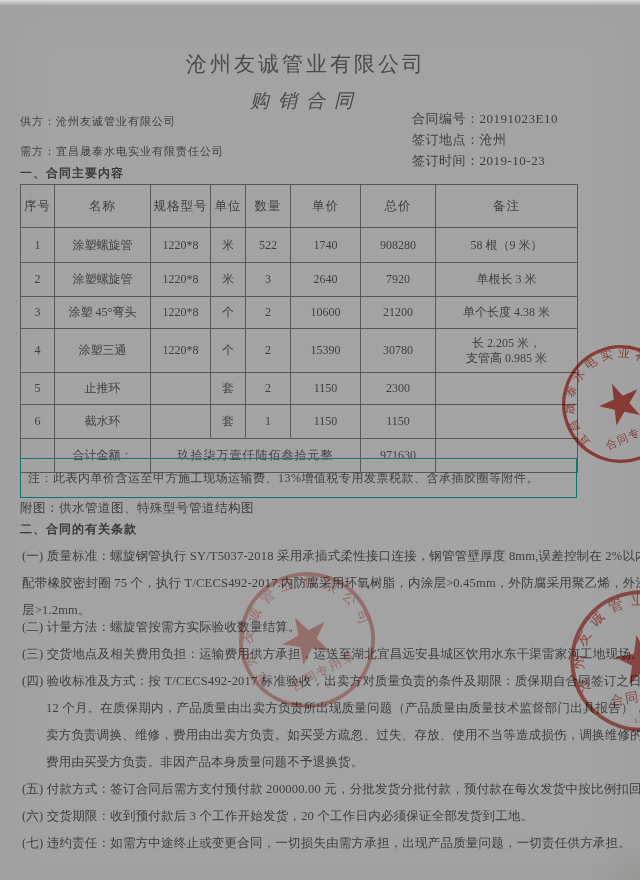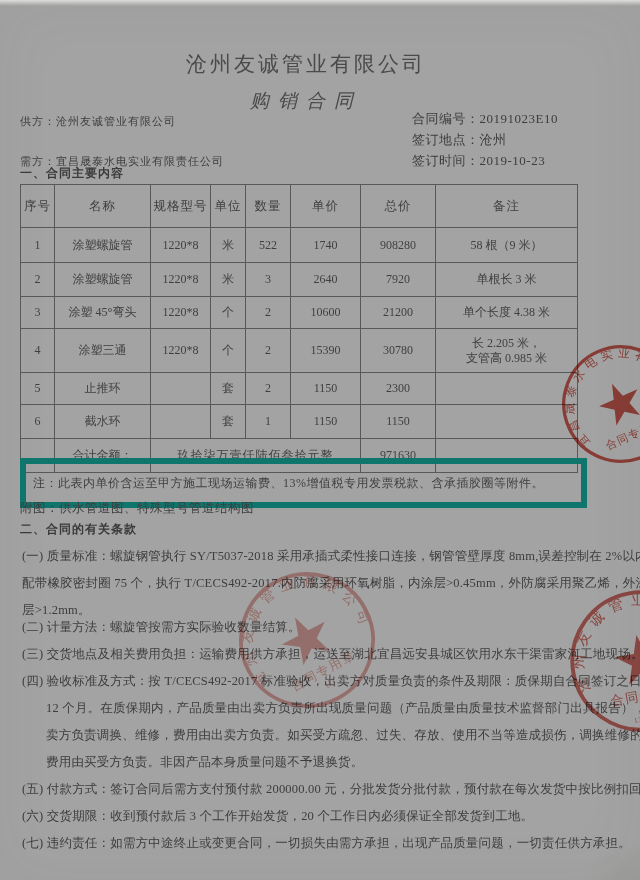--- a/index.html
+++ b/index.html
@@ -12,37 +12,37 @@
   }
   .scan-top{position:absolute;top:0;left:0;right:0;height:6px;
     background:linear-gradient(#dddddb,rgba(250,250,248,0));}
   .scan-corner{position:absolute;right:0;bottom:0;width:60px;height:40px;
     background:radial-gradient(ellipse at bottom right,rgba(120,120,110,0.18),rgba(120,120,110,0) 70%);}
   .title{position:absolute;top:50px;left:0;width:612px;text-align:center;
     font-size:21px;letter-spacing:3px;color:#4a4a4a;}
   .subtitle{position:absolute;top:88px;left:0;width:612px;text-align:center;
     font-size:19px;letter-spacing:9px;color:#4a4a4a;font-style:italic;}
   .meta-left{position:absolute;left:20px;top:114px;font-size:11px;letter-spacing:1px;}
-  .meta-left .row2{margin-top:25px;}
+  .meta-left .row2{margin-top:15px;}
   .meta-right{position:absolute;left:412px;top:108px;font-size:13px;line-height:21px;letter-spacing:0.5px;}
   .sec-heading{position:absolute;left:20px;font-size:12px;letter-spacing:1px;color:#3a3a3a;font-weight:600;}
   table.goods{
     position:absolute;left:20px;top:184px;width:557px;
     border-collapse:collapse;table-layout:fixed;
     font-size:12px;color:#3f3f3f;
   }
   table.goods td,table.goods th{
     border:1px solid #585858;text-align:center;vertical-align:middle;
     padding:0 2px;font-weight:normal;overflow:hidden;
   }
   table.goods th{font-size:12.5px;letter-spacing:1px;}
   .remark-cell{white-space:pre-line;line-height:15px;}
   .note-box{
     position:absolute;left:20px;top:458px;width:541px;height:38px;
-    border:6px solid #0f766e;font-size:12px;letter-spacing:0.5px;
+    border:1px solid #0f766e;font-size:12px;letter-spacing:0.5px;
     display:flex;align-items:center;padding:0 7px;color:#3f3f3f;
   }
   .attach-line{position:absolute;left:20px;top:500px;font-size:12.5px;letter-spacing:0.5px;}
   .clause{position:absolute;left:22px;width:604px;font-size:12.5px;
     letter-spacing:0.2px;color:#3d3d3d;white-space:nowrap;}
   .clause.indent{left:46px;}
   .stamp{position:absolute;mix-blend-mode:multiply;pointer-events:none;}
   .stamp svg{display:block;}
 </style>
 </head>

